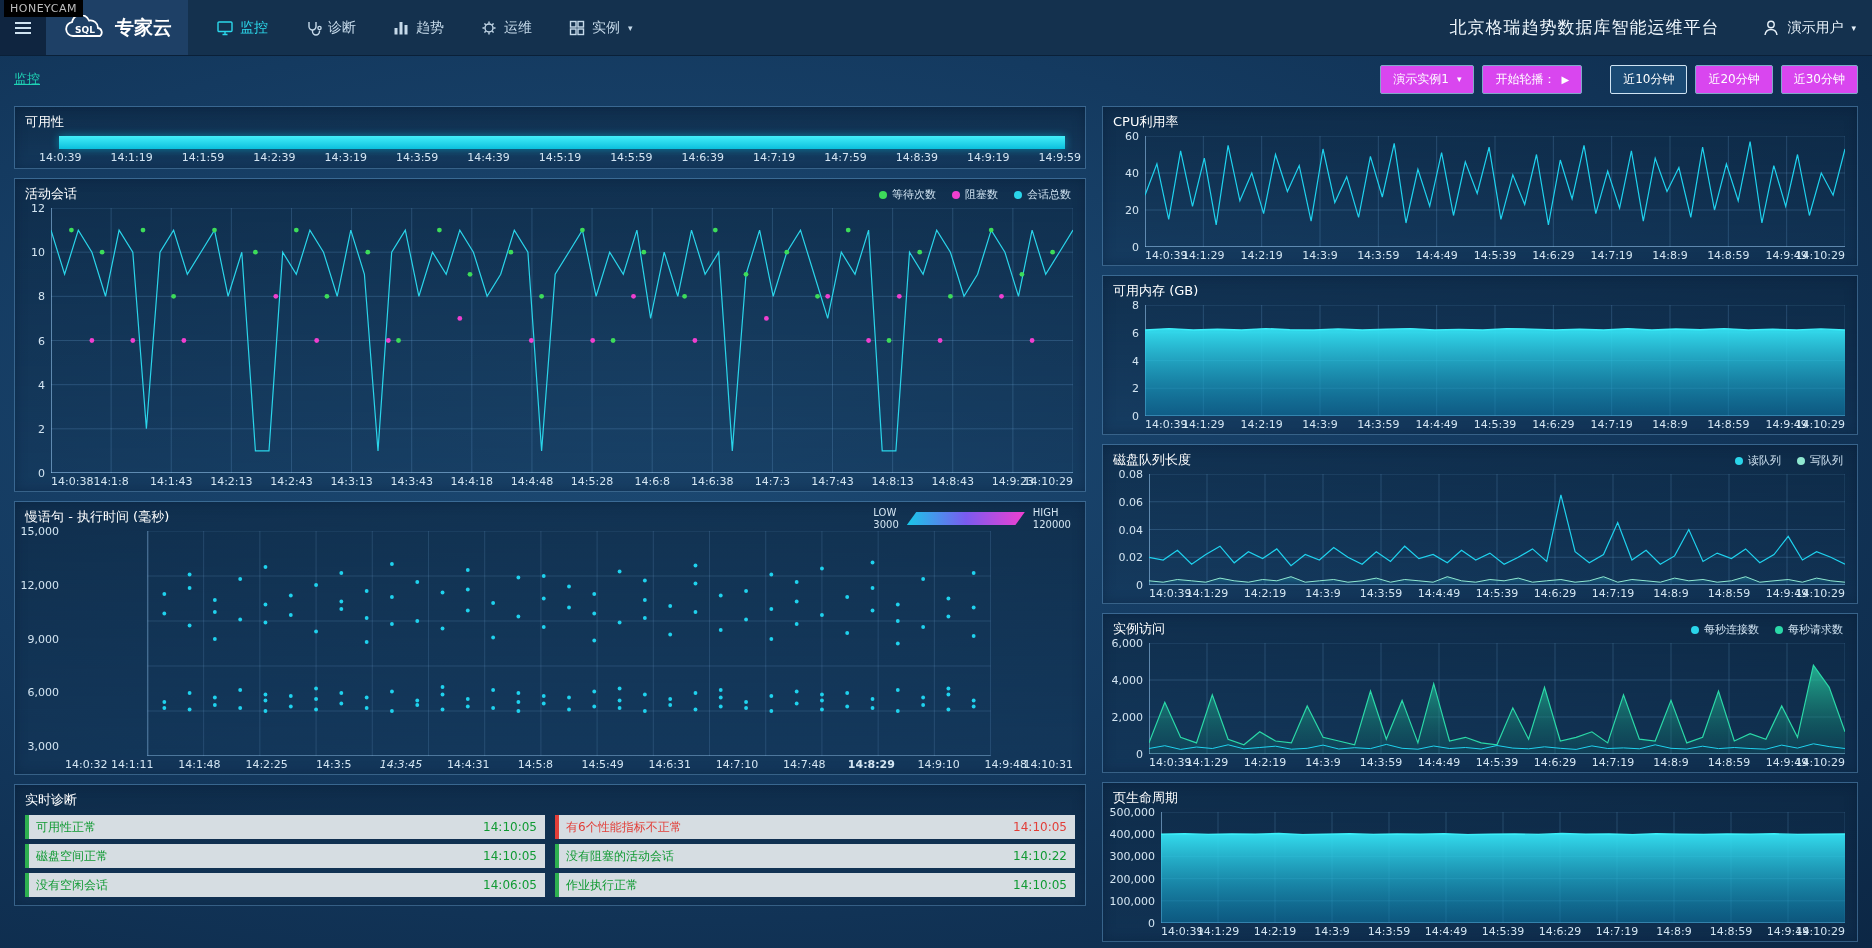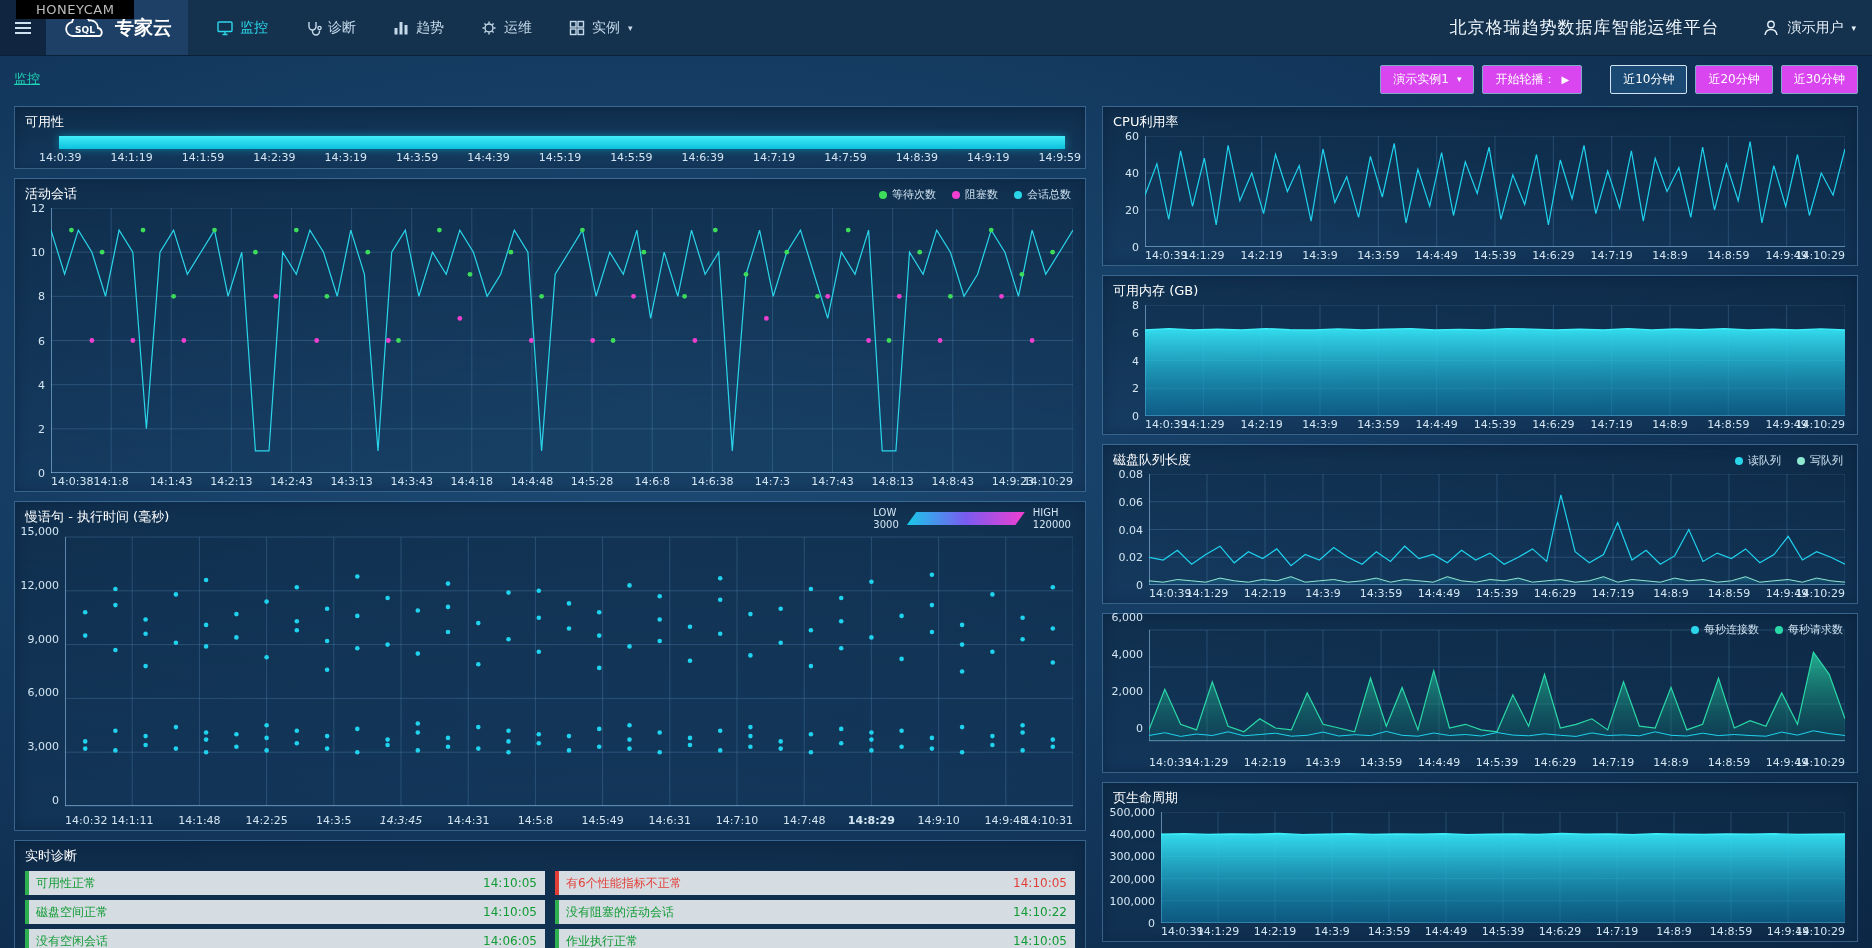--- a/index.html
+++ b/index.html
@@ -1,18 +1,18 @@
 <!DOCTYPE html>
 <html><head>
 <meta charset="utf-8">
 <style>
 *{margin:0;padding:0;box-sizing:border-box}
 html,body{width:1872px;height:948px;overflow:hidden}
 body{font-family:"DejaVu Sans","Liberation Sans",sans-serif;background:radial-gradient(ellipse at 35% 42%,#1d4b75 0%,#143a60 48%,#0c2745 100%);color:#e6f1f8;position:relative}
-.watermark{position:absolute;top:0;left:16px;background:#000;color:#bdbdbd;font-size:13px;letter-spacing:.5px;padding:2px 20px;z-index:60}
+.watermark{position:absolute;top:0;left:4px;background:#000;color:#bdbdbd;font-size:11px;letter-spacing:.5px;padding:2px 6px;z-index:60}
 .topbar{height:56px;display:flex;align-items:center;background:#14314e;border-bottom:1px solid #0a2038}
 .burger{width:46px;height:100%;background:#0f2540;display:flex;flex-direction:column;justify-content:center;align-items:center;gap:3px;cursor:pointer}
 .burger .bar{width:16px;height:2px;background:#cfe2f0}
 .logo{height:100%;background:#1e4066;display:flex;align-items:center;gap:7px;padding:0 16px;cursor:pointer}
 .logo-name{font-size:19px;font-weight:bold;color:#fff}
 .nav{display:flex;align-items:center;gap:36px;margin-left:28px;height:100%}
 .nav-item{display:flex;align-items:center;gap:6px;font-size:14px;color:#c6daea;cursor:pointer;height:100%}
 .nav-item.active{color:#2bd7ea}
 .nav-item svg{width:18px;height:18px}
 .caret{font-size:9px;margin-left:2px}
@@ -40,21 +40,21 @@
 .plot svg{position:absolute;inset:0;width:100%;height:100%;display:block}
 .xaxis{height:15px;position:relative;flex:none}
 .xaxis span{position:absolute;top:2px;font-size:11px;color:#d3e5f2;white-space:nowrap}
 .legend{position:absolute;top:8px;right:14px;display:flex;gap:16px;z-index:2}
 .lg-item{display:flex;align-items:center;gap:5px;font-size:11px;color:#cfe2f0;cursor:pointer}
 .lg-dot{width:8px;height:8px;border-radius:50%}
 .panel-avail{padding-bottom:4px}
 .avail-bar{height:13px;margin:3px 20px 2px 44px;background:linear-gradient(180deg,#43eef9,#0cc0dd);box-shadow:0 0 8px rgba(0,220,250,.45)}
 .avail-times{display:flex;justify-content:space-between;margin:1px 4px 0 24px;font-size:11px;color:#d3e5f2}
 .panel-sessions{height:314px;display:flex;flex-direction:column}
-.panel-slow{height:330px;display:flex;flex-direction:column}
+.panel-slow{height:274px;display:flex;flex-direction:column}
 .lowhigh{position:absolute;top:5px;right:14px;display:flex;align-items:center;gap:8px;z-index:2;font-size:10px;color:#d3e5f2;line-height:1.15}
 .lh-col{display:flex;flex-direction:column}
 .lh-grad{width:118px;height:13px;background:linear-gradient(90deg,#19c8e8,#7a5bf0,#f03fd0);clip-path:polygon(8% 0,100% 0,92% 100%,0 100%)}
 .panel-diag{padding-bottom:8px}
 .diag-grid{display:grid;grid-template-columns:1fr 1fr;gap:6px 10px;padding:4px 10px 0}
 .diag-col{display:flex;flex-direction:column;gap:5px}
 .diag-row{display:flex;justify-content:space-between;align-items:center;height:24px;background:#d6dde2;border-left:4px solid;padding:0 8px 0 7px;font-size:12px;cursor:pointer}
 .diag-row.ok{color:#109a33;border-color:#2eb050}
 .diag-row.error{color:#e23e38;border-color:#e23e38}
 .col-right .panel{height:160px;display:flex;flex-direction:column;flex:none}
@@ -767,20 +767,21 @@
               <span style="left: 75%; transform: translateX(-50%);">14:8:9</span>
               <span style="left: 83.3333%; transform: translateX(-50%);">14:8:59</span>
               <span style="left: 91.6667%; transform: translateX(-50%);">14:9:49</span>
               <span style="left: 100%; transform: translateX(-100%);">14:10:29</span>
             </div>
         </div>
       </div>
     </div>
 
     <div class="panel">
+      <div class="ptitle">实例访问</div>
       <div class="legend">
           <span class="lg-item">
             <span class="lg-dot" style="background: rgb(42, 213, 234);"></span>
             <span>每秒连接数</span>
           </span>
           <span class="lg-item">
             <span class="lg-dot" style="background: rgb(43, 217, 168);"></span>
             <span>每秒请求数</span>
           </span>
         </div>

